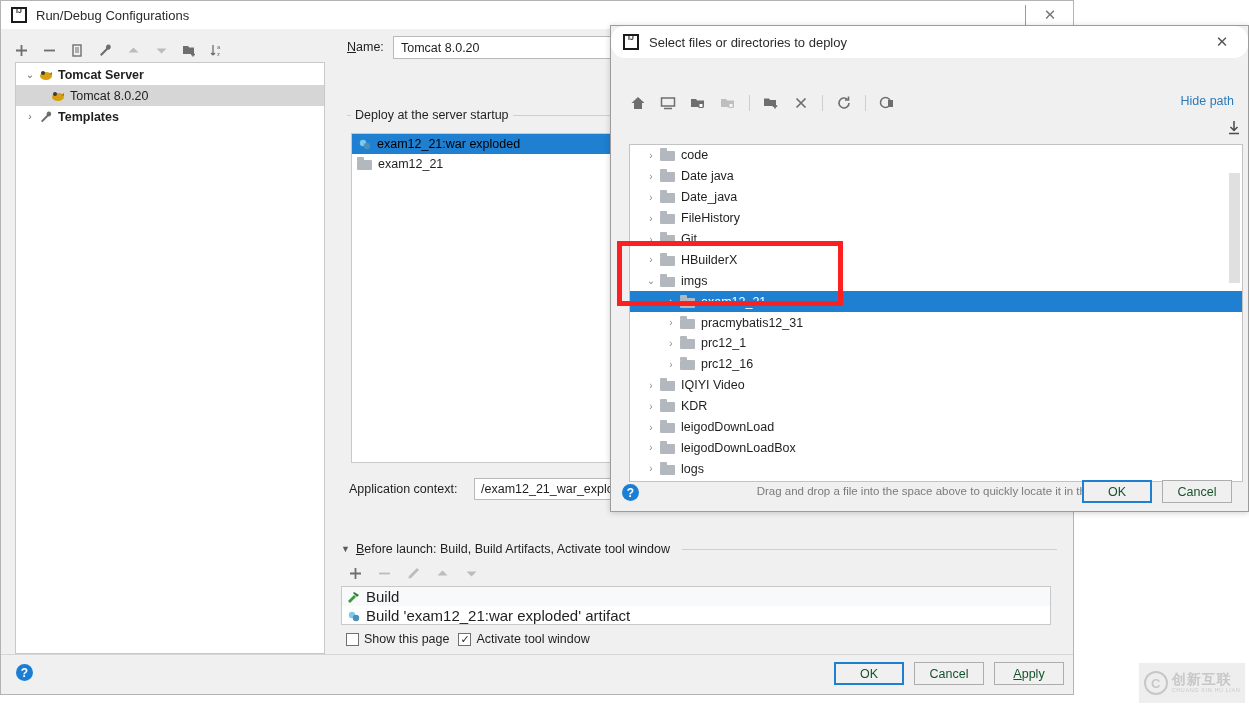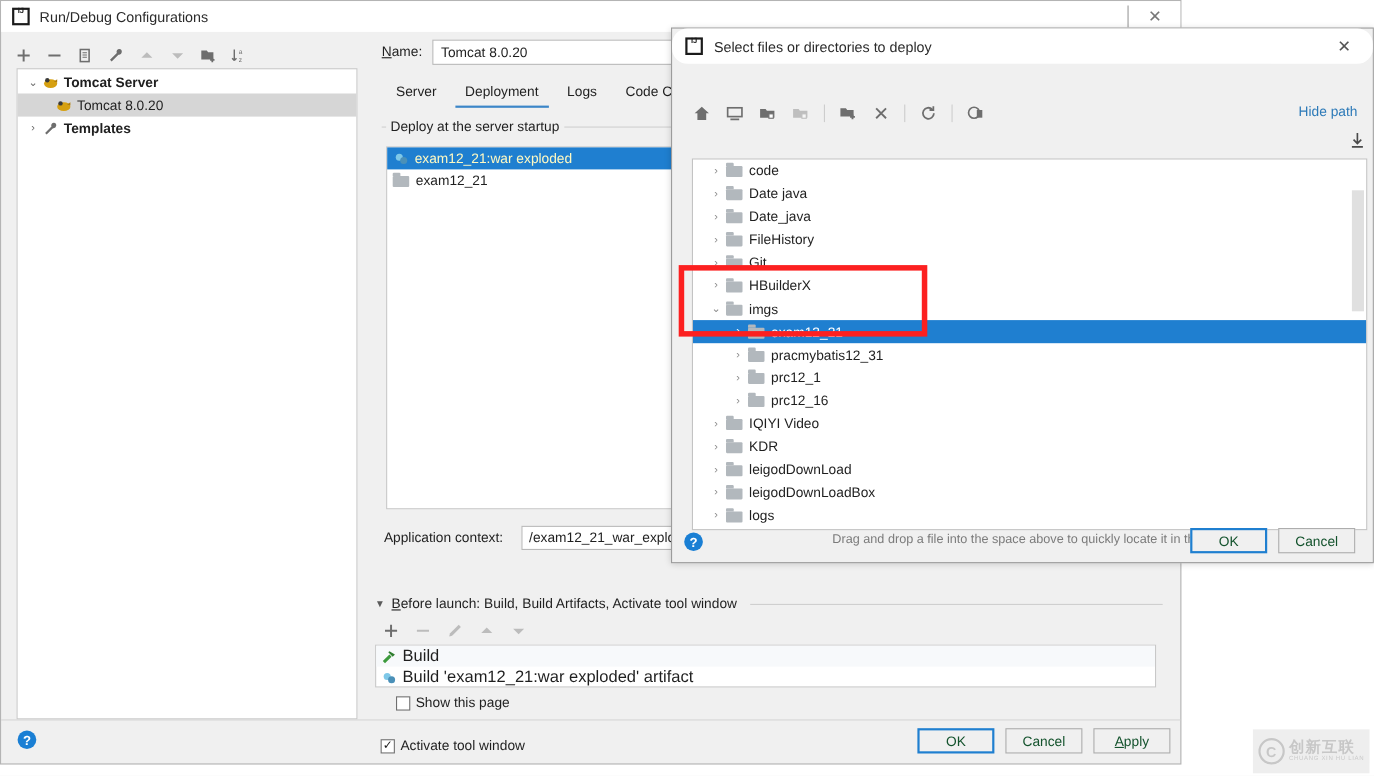--- a/index.html
+++ b/index.html
@@ -109,21 +109,21 @@
     border-top: 1px solid #cfcfcf;
   }
   .deploy-list {
     position: absolute; left: 4px; top: 25px; width: 260px; height: 330px;
     background: #fff; border: 1px solid #c8c8c8;
   }
   .deploy-row {
     display: flex; align-items: center; height: 20px; padding-left: 5px;
     font-size: 12.5px;
   }
-  .deploy-row.sel { background: #1f7fd0; color: #fef9c3; }
+  .deploy-row.sel { background: #1f7fd0; color: #000000; }
   .app-ctx-label { position: absolute; left: 348px; top: 481px; font-size: 12.5px; }
   .app-ctx-input {
     position: absolute; left: 473px; top: 477px; width: 140px; height: 22px;
     background: #fff; border: 1px solid #b9b9b9; overflow: hidden;
     display: flex; align-items: center; padding-left: 6px;
     font-size: 12.5px; white-space: nowrap;
   }
 
   .before-launch {
     position: absolute; left: 340px; top: 539px; width: 716px; height: 18px;
@@ -141,21 +141,21 @@
     position: absolute; left: 340px; top: 585px; width: 710px; height: 39px;
     background: #fff; border: 1px solid #c8c8c8;
   }
   .bl-row {
     display: flex; align-items: center; height: 19px; padding-left: 4px;
     font-size: 15px;
   }
   .bl-row.alt { background: #f7f9fb; }
   .checks {
     position: absolute; left: 345px; top: 631px; display: flex;
-    align-items: center; gap: 25px; font-size: 12.5px; flex-direction: column;
+    align-items: center; gap: 9px; font-size: 12.5px;
   }
   .cb {
     width: 13px; height: 13px; border: 1px solid #707070; background: #fff;
     display: inline-flex; align-items: center; justify-content: center;
     margin-right: 5px; font-size: 11px; color: #1f1f1f; line-height: 1;
   }
   .chk-item { display: flex; align-items: center; }
   .main-buttons {
     position: absolute; left: 833px; top: 661px; display: flex; gap: 10px;
   }
@@ -362,26 +362,20 @@
       </div>
     </div>
 
     <div class="help-btn-left">?</div>
 
     <div class="name-label"><u>N</u><span>ame:</span></div>
     <div class="name-input">
       <span>Tomcat 8.0.20</span>
     </div>
 
-    <div class="tabs">
-      <div class="tab">Server</div>
-      <div class="tab active">Deployment</div>
-      <div class="tab">Logs</div>
-      <div class="tab">Code C</div>
-    </div>
 
     <div class="deploy-group">
       <div class="grp-border"></div>
       <div class="grp-title">Deploy at the server startup</div>
       <div class="deploy-list">
         <div class="deploy-row sel">
           <span class="ico-cat">
             <svg width="16" height="14" viewBox="0 0 16 14">
                 <circle cx="6" cy="6" r="3.2" fill="#7ec8e8"></circle>
                 <circle cx="10" cy="9" r="3.2" fill="#4a90b8"></circle>

